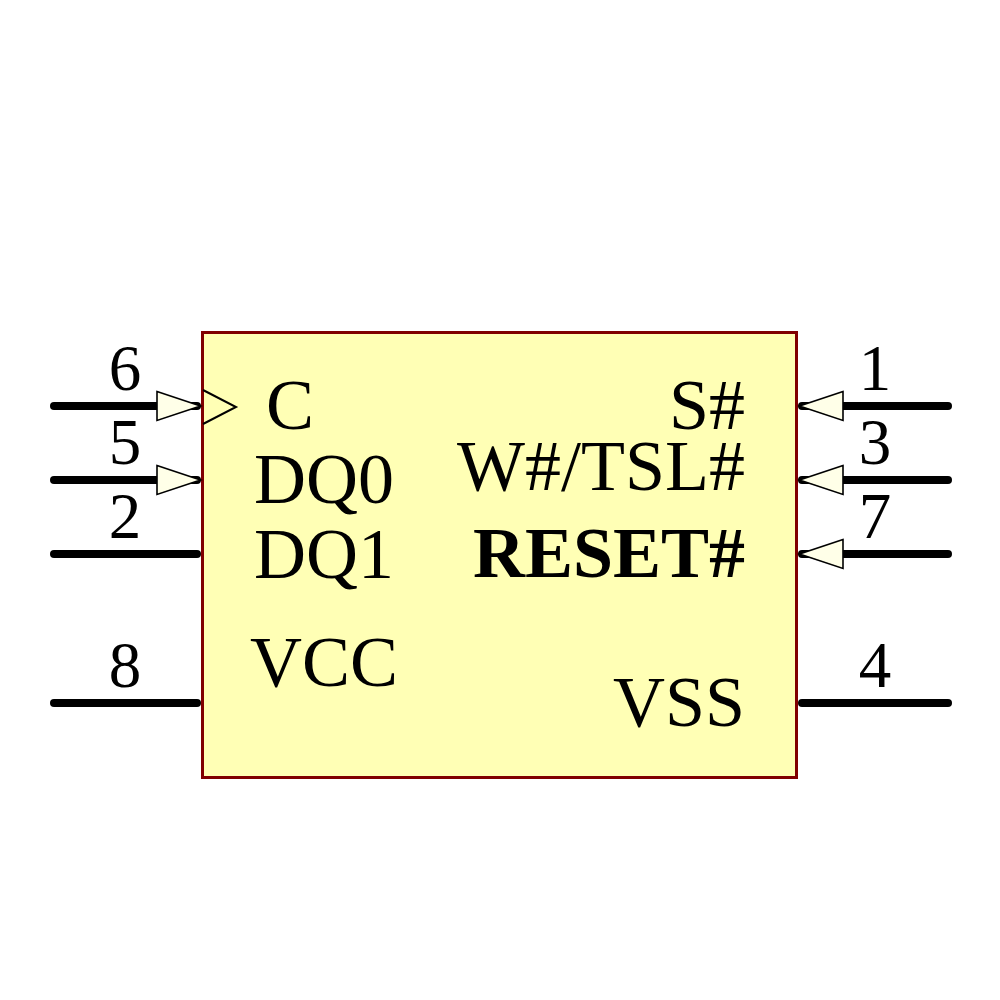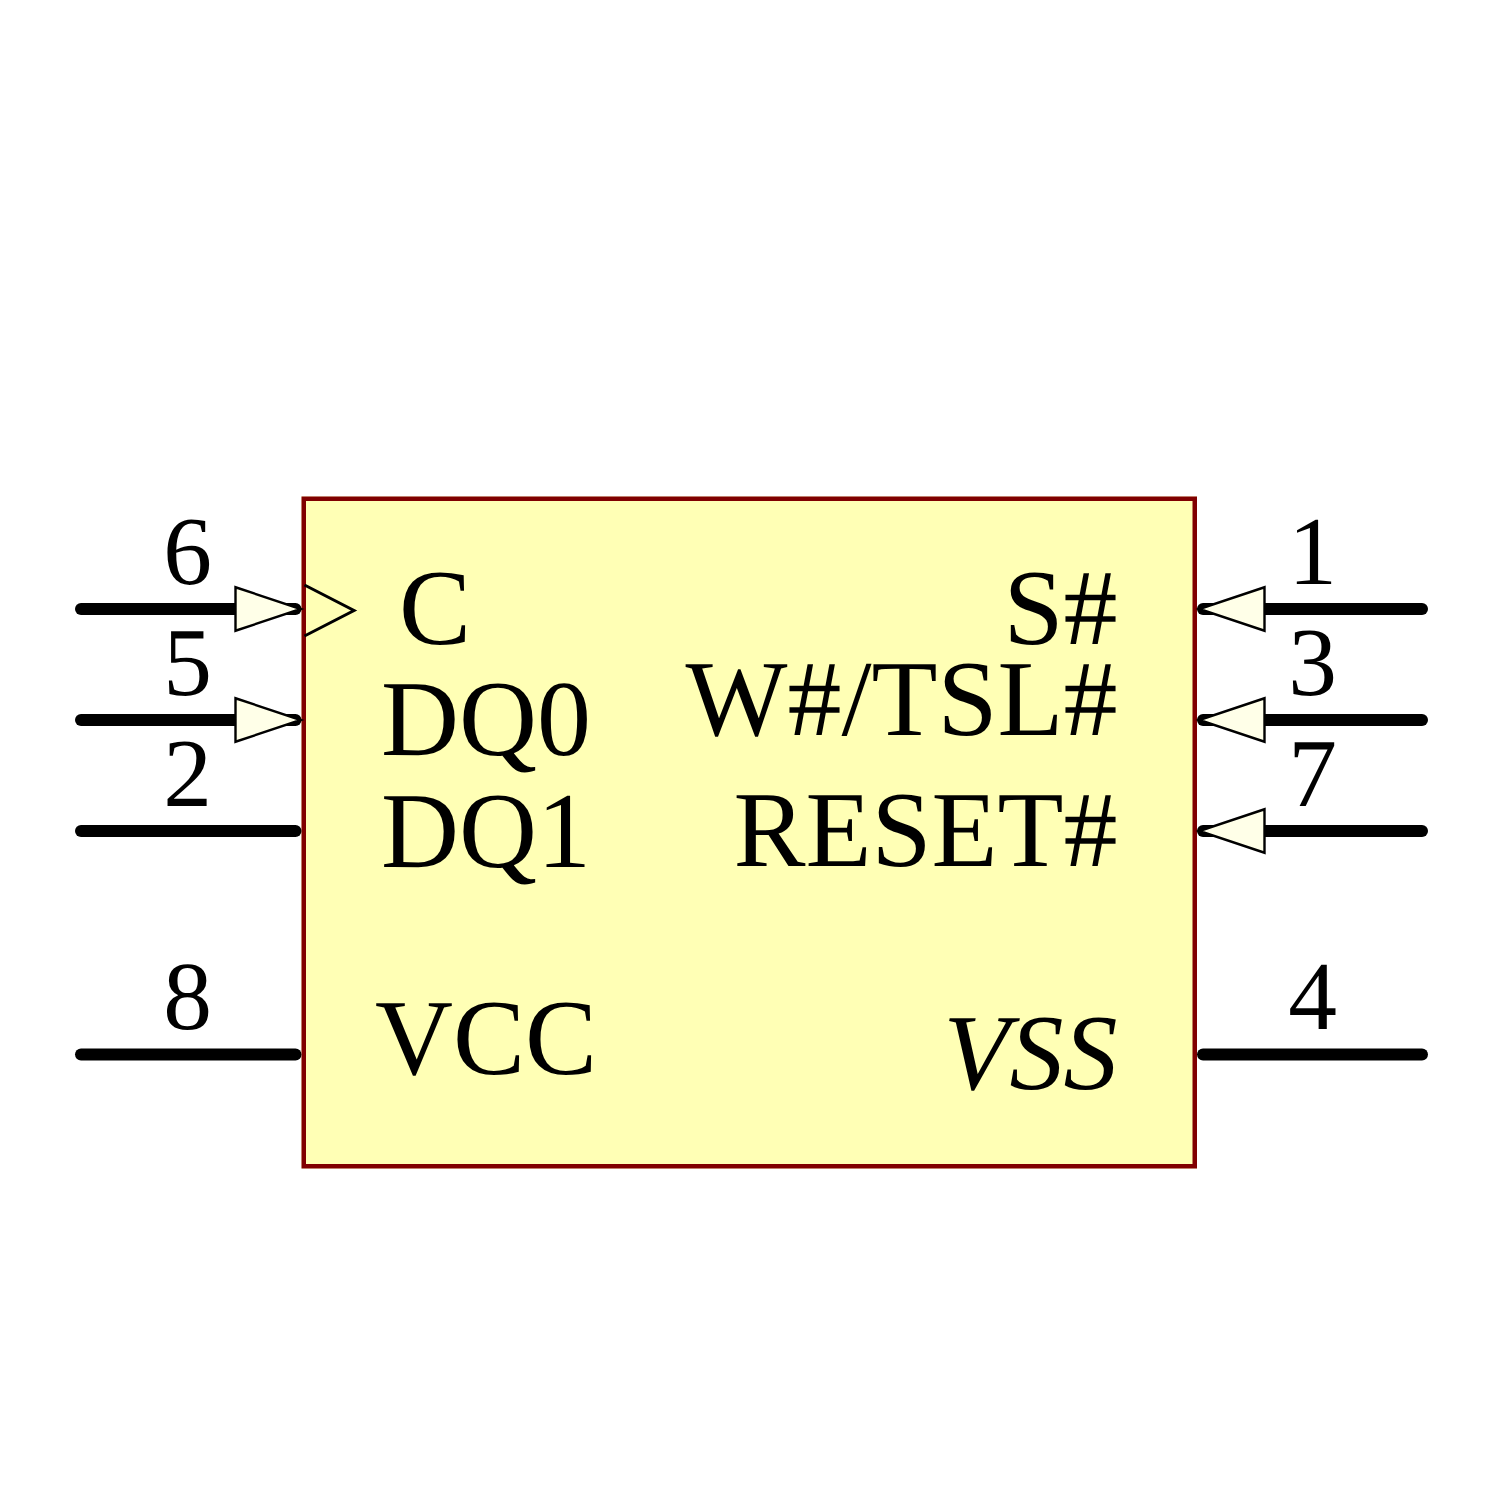--- a/index.html
+++ b/index.html
@@ -93,21 +93,21 @@
 
   <div>
     <div class="pin-line" style="left:50px; top:550px; width:151px;"></div>
     <div class="pin-number num-left" style="top:484px;">2</div>
     <div class="pin-label" style="left:254px; top:518px;">DQ1</div>
   </div>
 
   <div>
     <div class="pin-line" style="left:50px; top:699px; width:151px;"></div>
     <div class="pin-number num-left" style="top:633px;">8</div>
-    <div class="pin-label" style="left:250px; top:656px;">VCC</div>
+    <div class="pin-label" style="left:250px; top:626px;">VCC</div>
   </div>
 
   <div>
     <div class="pin-line" style="left:798px; top:402px; width:154px;"></div>
     <div class="pin-number num-right" style="top:336px;">1</div>
     <svg class="arrow" style="left:798px; top:390px;" width="46" height="32" viewBox="0 0 46 32">
       <polygon points="45,1.5 1.5,16 45,30.5" style="fill:var(--arrow_fill,#FFFFE8); stroke:#000000; stroke-width:1.6;"></polygon>
     </svg>
     <div class="pin-label label-right" style="top:369px;">S#</div>
   </div>
@@ -120,22 +120,22 @@
     </svg>
     <div class="pin-label label-right" style="top:430px;">W#/TSL#</div>
   </div>
 
   <div>
     <div class="pin-line" style="left:798px; top:550px; width:154px;"></div>
     <div class="pin-number num-right" style="top:484px;">7</div>
     <svg class="arrow" style="left:798px; top:538px;" width="46" height="32" viewBox="0 0 46 32">
       <polygon points="45,1.5 1.5,16 45,30.5" style="fill:var(--arrow_fill,#FFFFE8); stroke:#000000; stroke-width:1.6;"></polygon>
     </svg>
-    <div class="pin-label label-right" style="top:517px;">RESET#</div>
+    <div class="pin-label label-right" style="top:517px;font-weight:bold;">RESET#</div>
   </div>
 
   <div>
     <div class="pin-line" style="left:798px; top:699px; width:154px;"></div>
     <div class="pin-number num-right" style="top:633px;">4</div>
-    <div class="pin-label label-right" style="top:666px;font-style:italic;">VSS</div>
+    <div class="pin-label label-right" style="top:666px;">VSS</div>
   </div>
 
 </div>
 
 </body></html>

